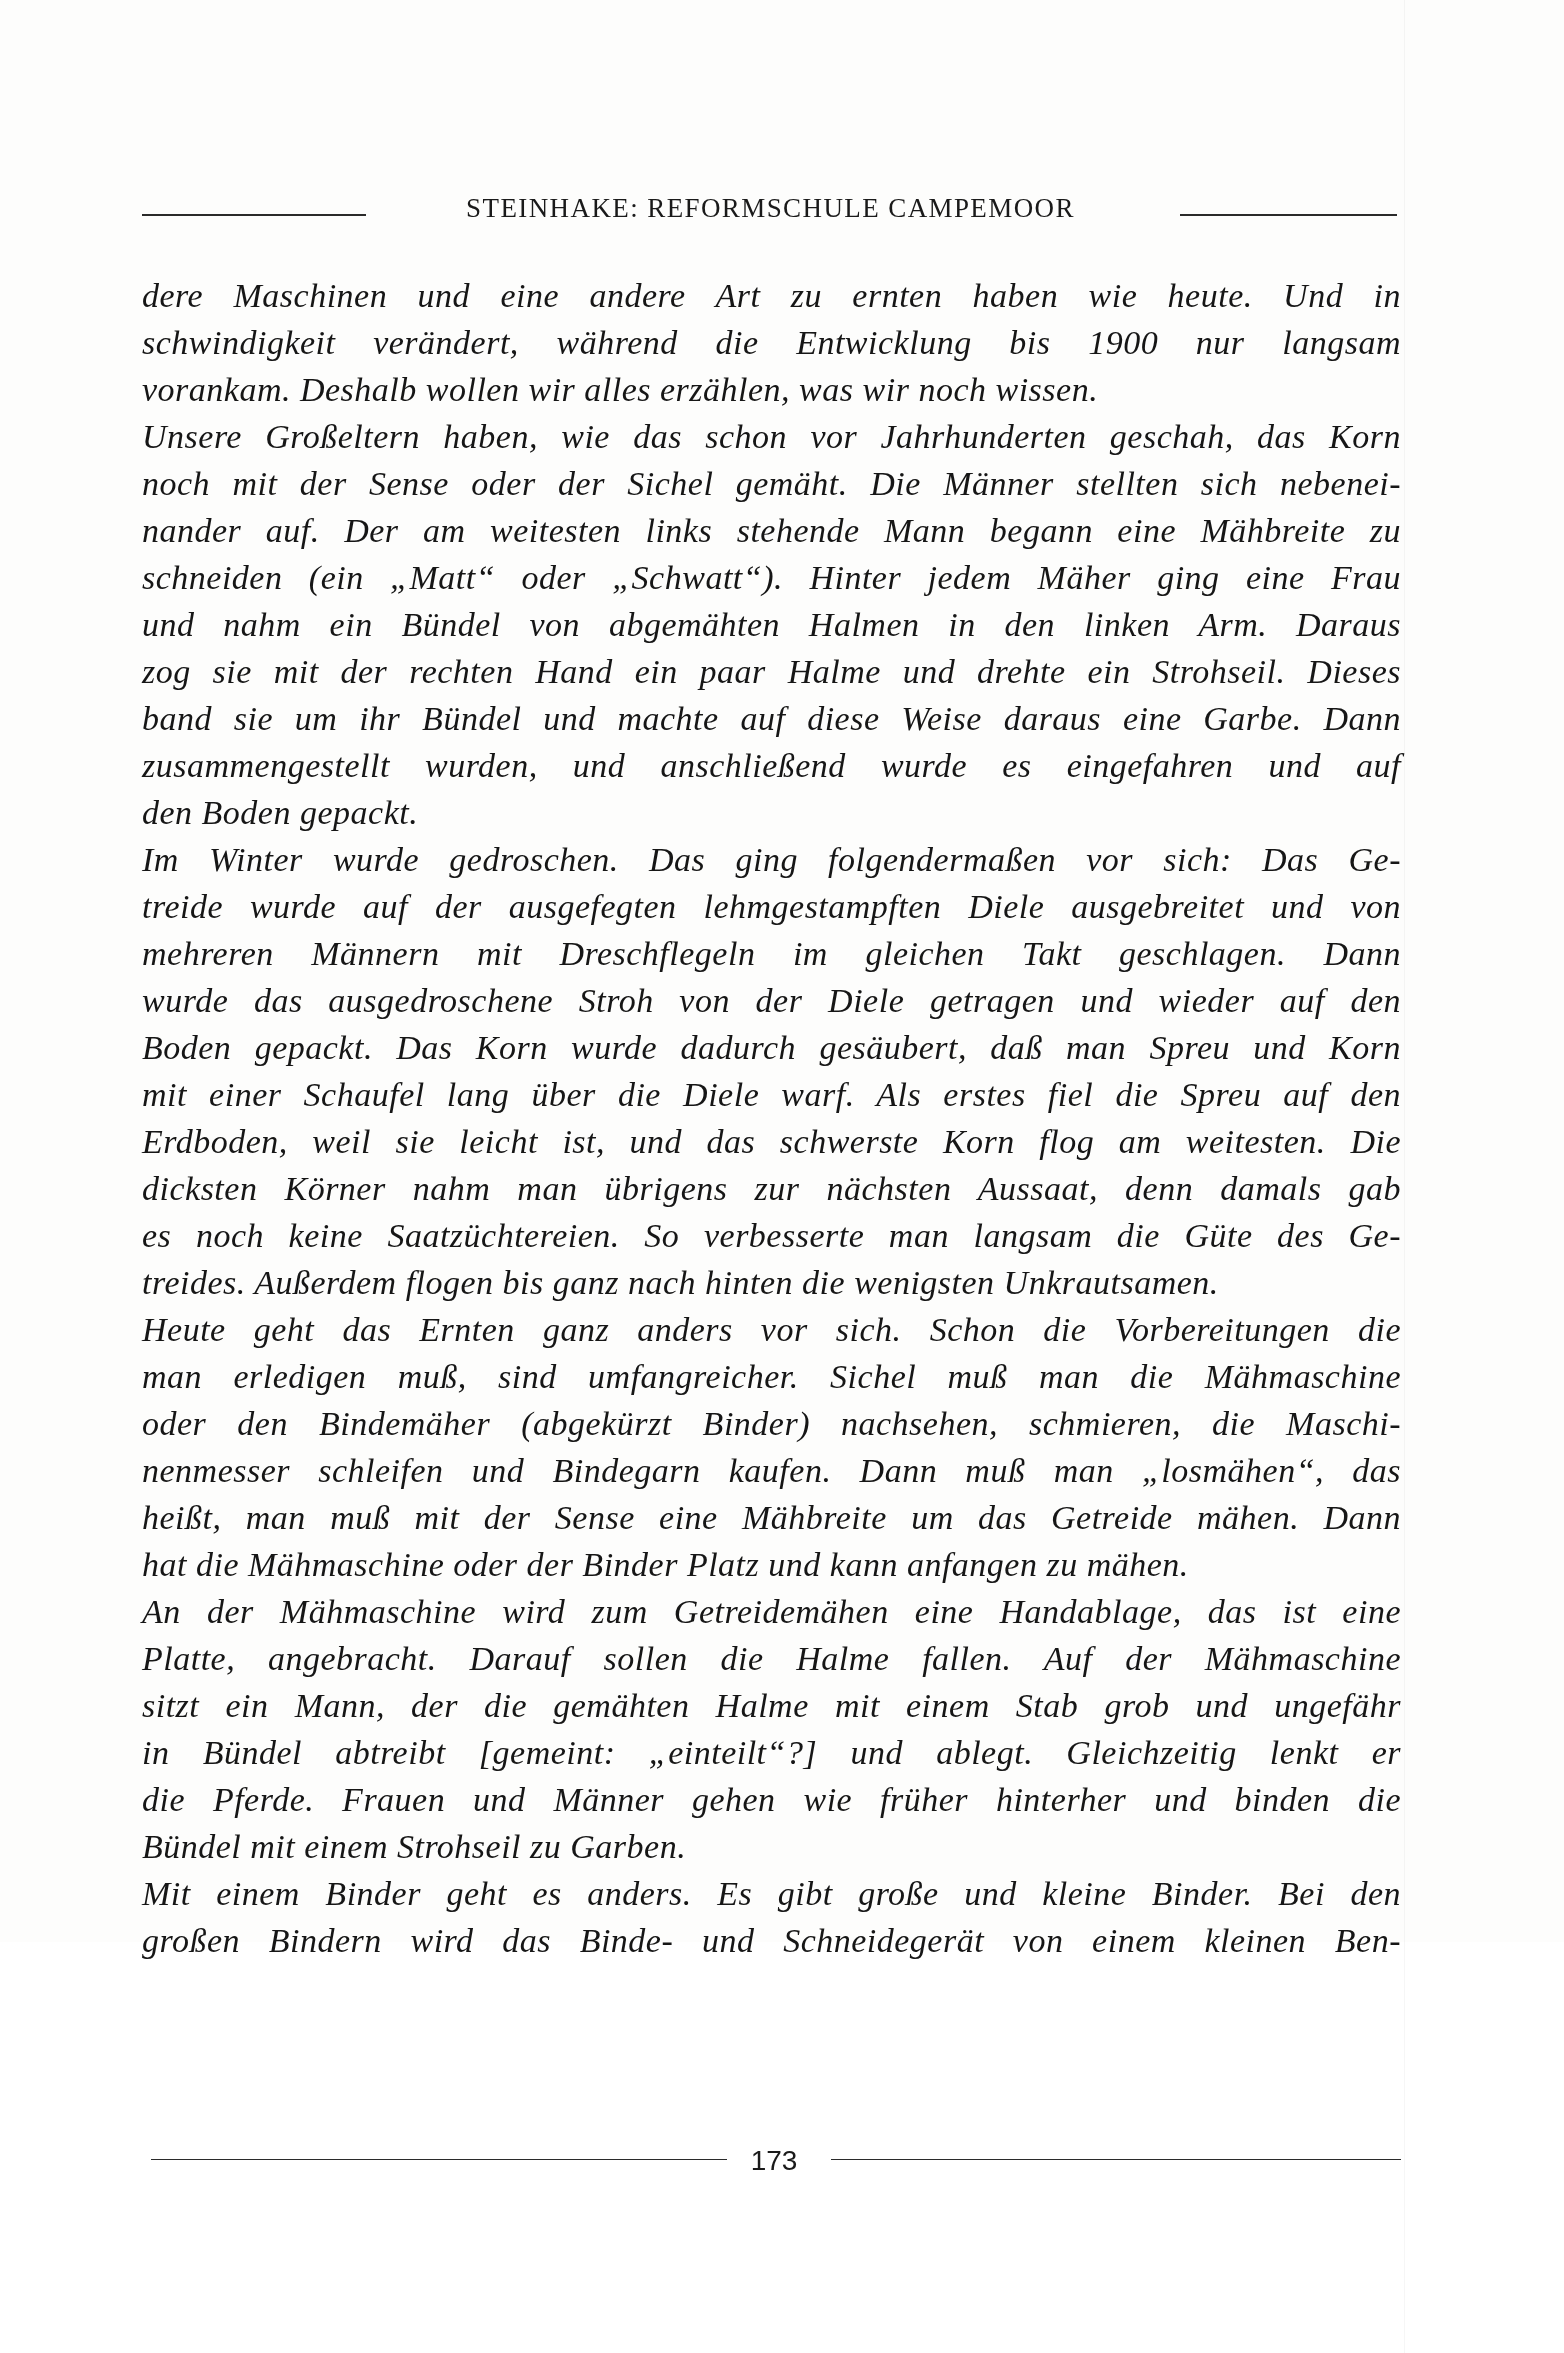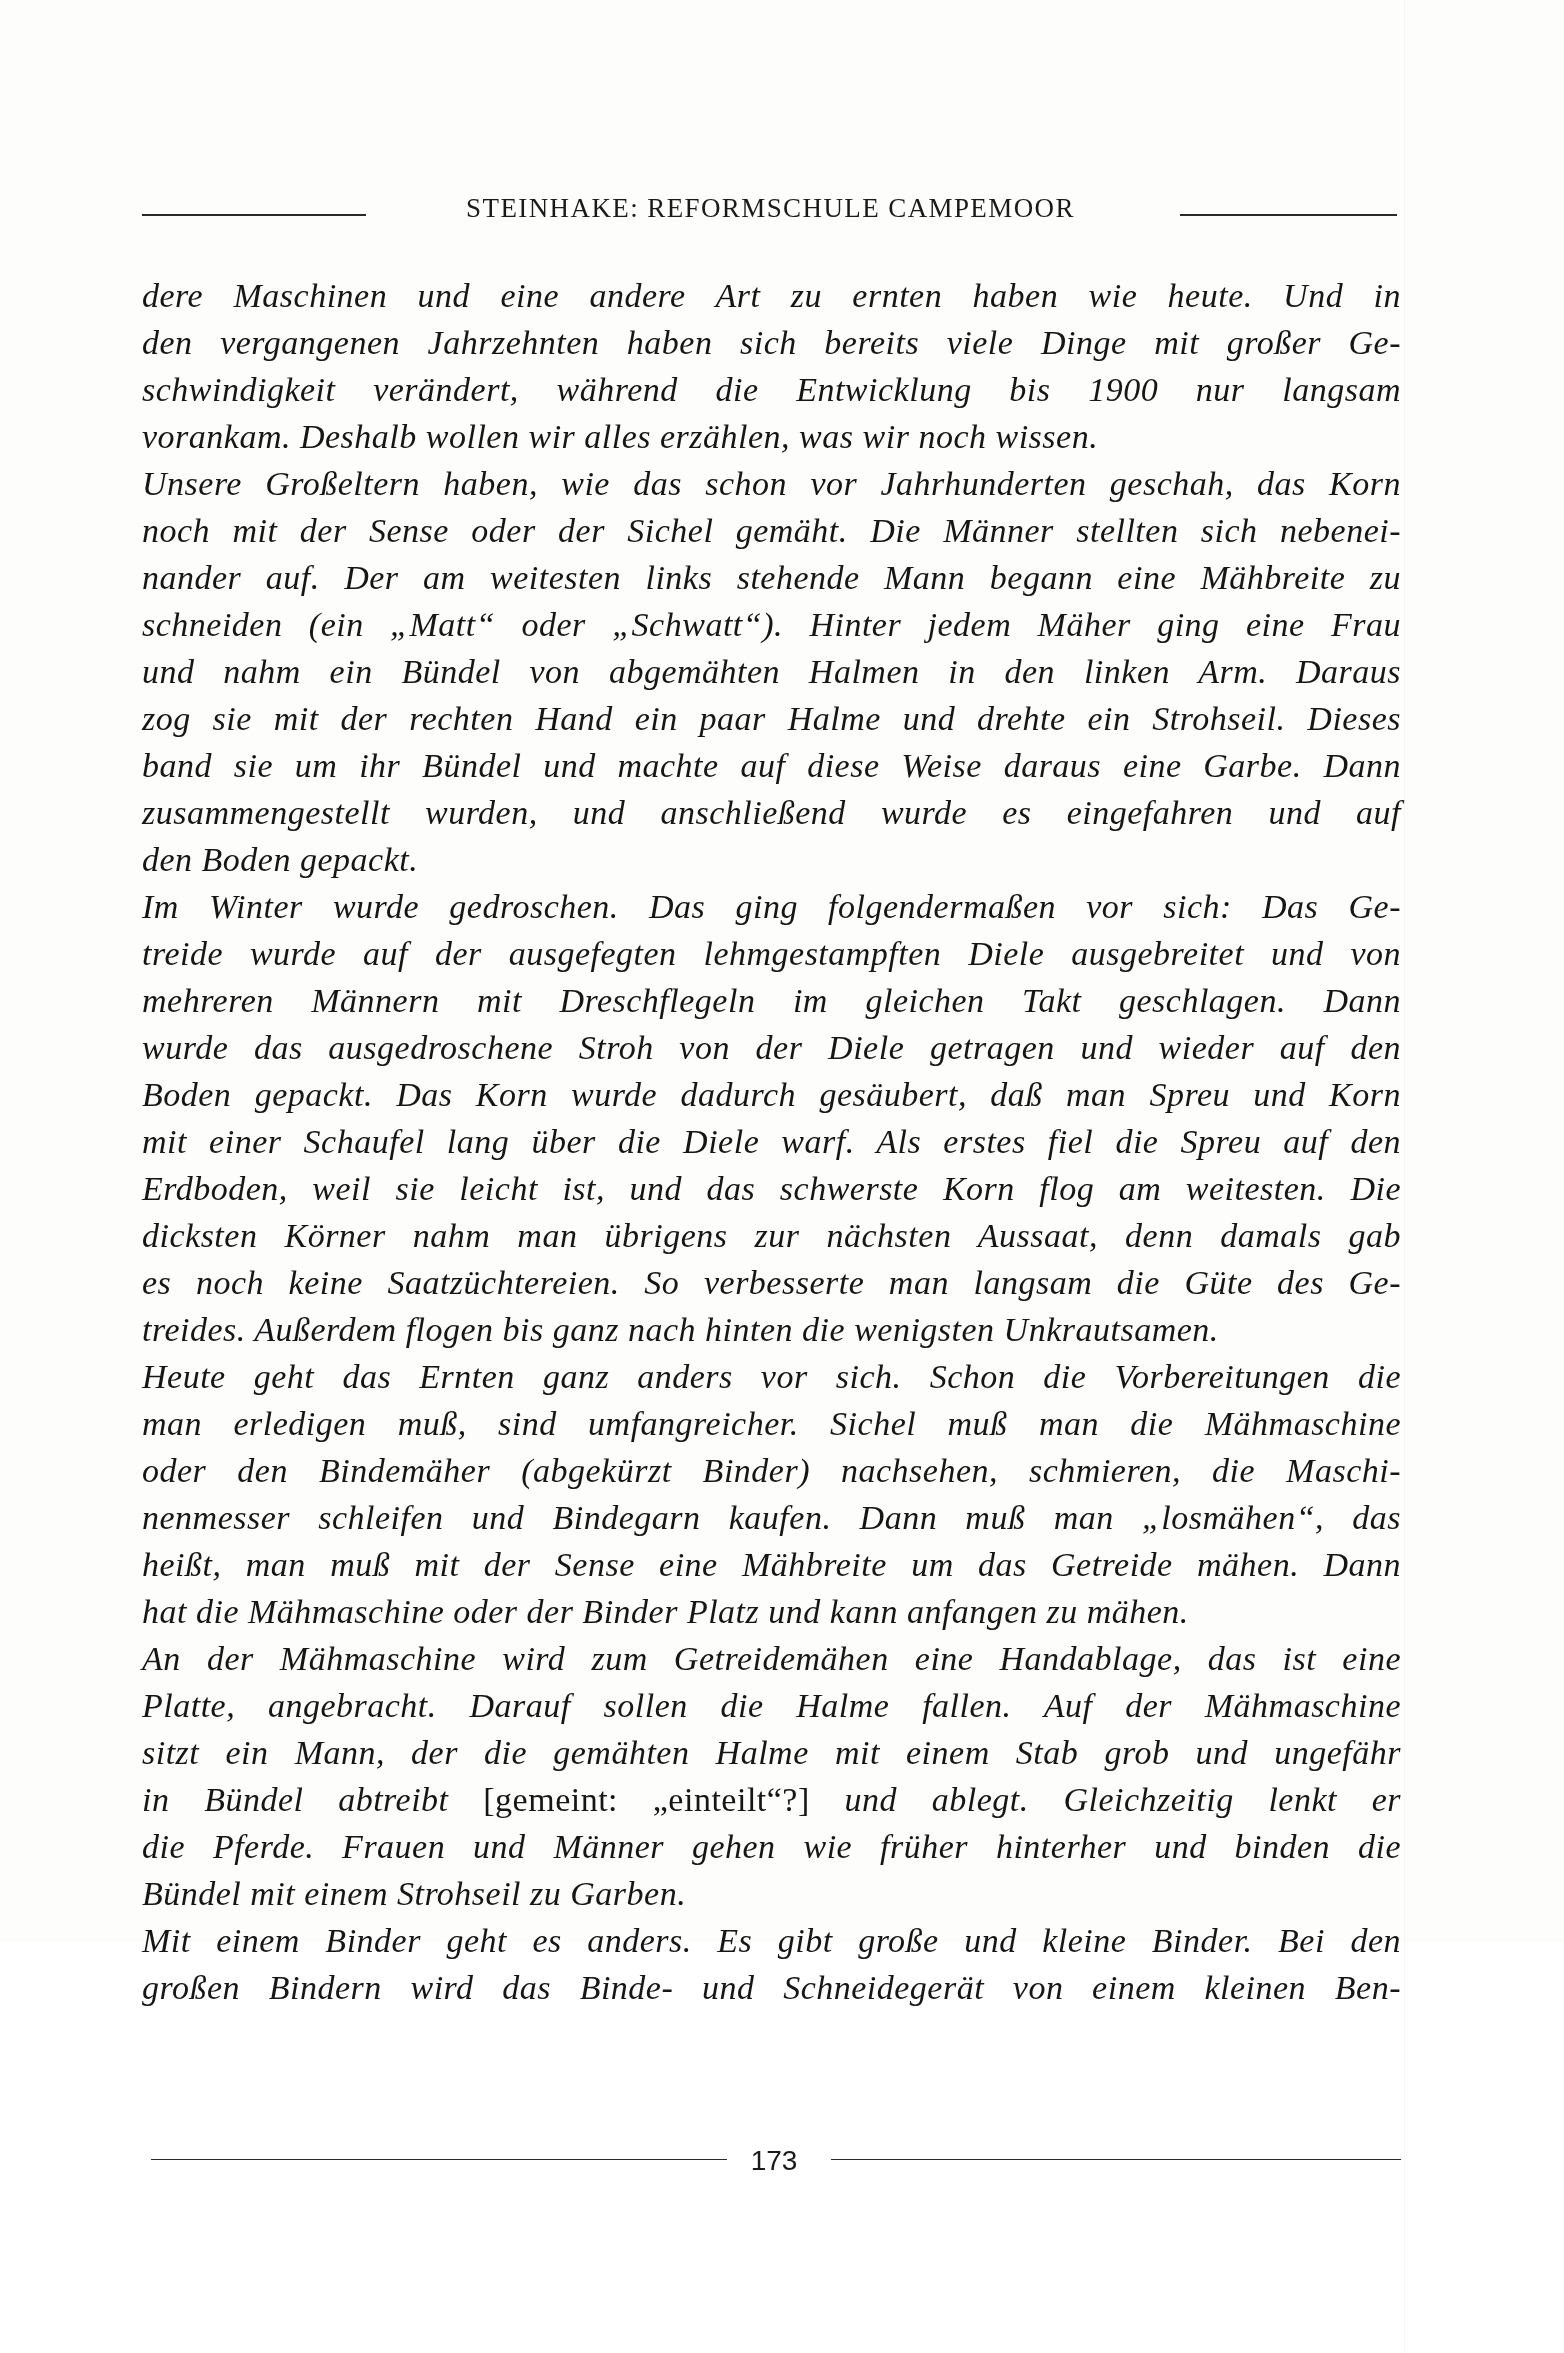--- a/index.html
+++ b/index.html
@@ -109,21 +109,20 @@
   <div class="scan-edge"></div>
 
   <div class="running-header">
     <div class="rule header-rule-left"></div>
     <div class="header-title">STEINHAKE: REFORMSCHULE CAMPEMOOR</div>
     <div class="rule header-rule-right"></div>
   </div>
 
   <div class="body-text" id="body-text">
       <span class="line">dere Maschinen und eine andere Art zu ernten haben wie heute. Und in</span>
-      <span class="line">den vergangenen Jahrzehnten haben sich bereits viele Dinge mit großer Ge-</span>
       <span class="line">schwindigkeit verändert, während die Entwicklung bis 1900 nur langsam</span>
       <span class="line last">vorankam. Deshalb wollen wir alles erzählen, was wir noch wissen.</span>
       <span class="line">Unsere Großeltern haben, wie das schon vor Jahrhunderten geschah, das Korn</span>
       <span class="line">noch mit der Sense oder der Sichel gemäht. Die Männer stellten sich nebenei-</span>
       <span class="line">nander auf. Der am weitesten links stehende Mann begann eine Mähbreite zu</span>
       <span class="line">schneiden (ein „Matt“ oder „Schwatt“). Hinter jedem Mäher ging eine Frau</span>
       <span class="line">und nahm ein Bündel von abgemähten Halmen in den linken Arm. Daraus</span>
       <span class="line">zog sie mit der rechten Hand ein paar Halme und drehte ein Strohseil. Dieses</span>
       <span class="line">band sie um ihr Bündel und machte auf diese Weise daraus eine Garbe. Dann</span>
       <span class="line">zusammengestellt wurden, und anschließend wurde es eingefahren und auf</span>
@@ -140,21 +139,21 @@
       <span class="line last">treides. Außerdem flogen bis ganz nach hinten die wenigsten Unkrautsamen.</span>
       <span class="line">Heute geht das Ernten ganz anders vor sich. Schon die Vorbereitungen die</span>
       <span class="line">man erledigen muß, sind umfangreicher. Sichel muß man die Mähmaschine</span>
       <span class="line">oder den Bindemäher (abgekürzt Binder) nachsehen, schmieren, die Maschi-</span>
       <span class="line">nenmesser schleifen und Bindegarn kaufen. Dann muß man „losmähen“, das</span>
       <span class="line">heißt, man muß mit der Sense eine Mähbreite um das Getreide mähen. Dann</span>
       <span class="line last">hat die Mähmaschine oder der Binder Platz und kann anfangen zu mähen.</span>
       <span class="line">An der Mähmaschine wird zum Getreidemähen eine Handablage, das ist eine</span>
       <span class="line">Platte, angebracht. Darauf sollen die Halme fallen. Auf der Mähmaschine</span>
       <span class="line">sitzt ein Mann, der die gemähten Halme mit einem Stab grob und ungefähr</span>
-      <span class="line"><span style="white-space: pre;">in Bündel abtreibt </span><span class="upright" style="white-space: pre;">[gemeint: „einteilt“?]</span><span style="white-space: pre;"> und ablegt. Gleichzeitig lenkt er</span></span>
+      <span class="line"><span style="white-space: pre;">in Bündel abtreibt </span><span class="upright" style="white-space: pre; font-style: italic;">[gemeint: „einteilt“?]</span><span style="white-space: pre;"> und ablegt. Gleichzeitig lenkt er</span></span>
       <span class="line">die Pferde. Frauen und Männer gehen wie früher hinterher und binden die</span>
       <span class="line last">Bündel mit einem Strohseil zu Garben.</span>
       <span class="line">Mit einem Binder geht es anders. Es gibt große und kleine Binder. Bei den</span>
       <span class="line">großen Bindern wird das Binde- und Schneidegerät von einem kleinen Ben-</span>
     </div>
 
   <div class="page-footer">
     <div class="rule footer-rule-left"></div>
     <div class="page-number">173</div>
     <div class="rule footer-rule-right"></div>

